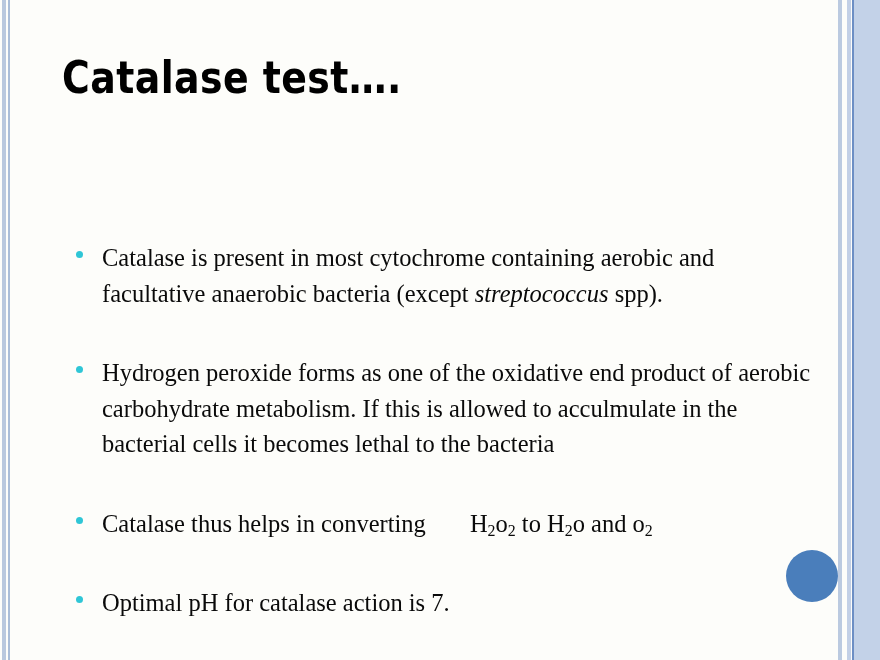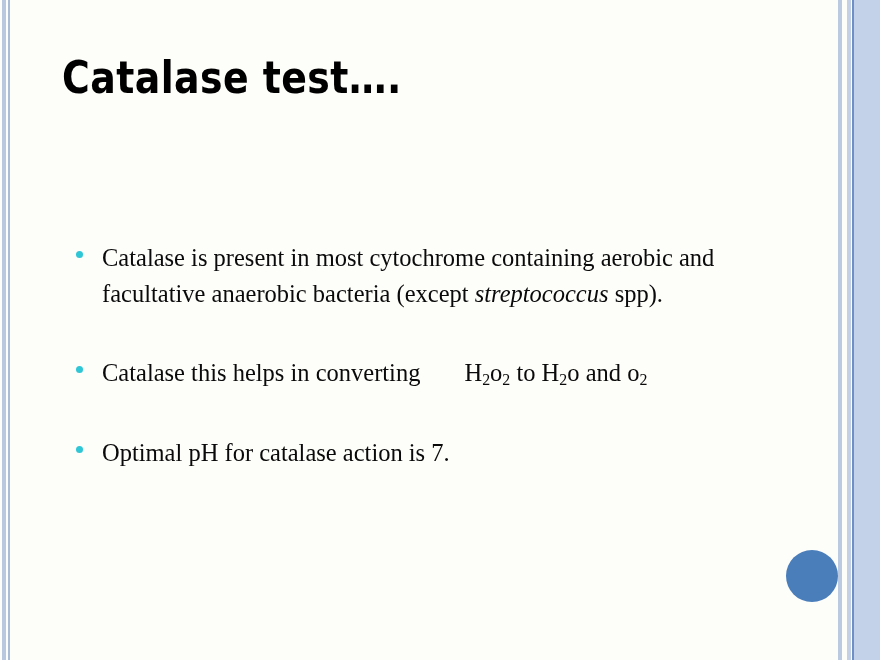--- a/index.html
+++ b/index.html
@@ -151,24 +151,28 @@
 
   <div id="title">Catalase test….</div>
 
   <div id="body">
 
     <div class="bullet-row">
       <span class="bullet-dot"></span>
       <span class="bullet-text"><span>Catalase is present in most cytochrome containing aerobic and facultative anaerobic bacteria (except </span><span class="italic">streptococcus</span><span> spp).</span></span>
     </div>
 
+    <div class="bullet-row">
+      <span class="bullet-dot"></span>
+      <span class="bullet-text">Hydrogen peroxide forms as one of the oxidative end product of aerobic carbohydrate metabolism. If this is allowed to acculmulate in the bacterial cells it becomes lethal to the bacteria</span>
+    </div>
 
     <div class="bullet-row">
       <span class="bullet-dot"></span>
-      <span class="bullet-text"><span>Catalase this helps in converting</span><span class="gap"></span><span><span>H</span><sub>2</sub><span>o</span><sub>2</sub><span> to </span><span>H</span><sub>2</sub><span>o</span><span> and </span><span>o</span><sub>2</sub></span></span>
+      <span class="bullet-text"><span>Catalase thus helps in converting</span><span class="gap"></span><span><span>H</span><sub>2</sub><span>o</span><sub>2</sub><span> to </span><span>H</span><sub>2</sub><span>o</span><span> and </span><span>o</span><sub>2</sub></span></span>
     </div>
 
     <div class="bullet-row">
       <span class="bullet-dot"></span>
       <span class="bullet-text">Optimal pH for catalase action is 7.</span>
     </div>
 
   </div>
 
   <div id="circle"></div>

